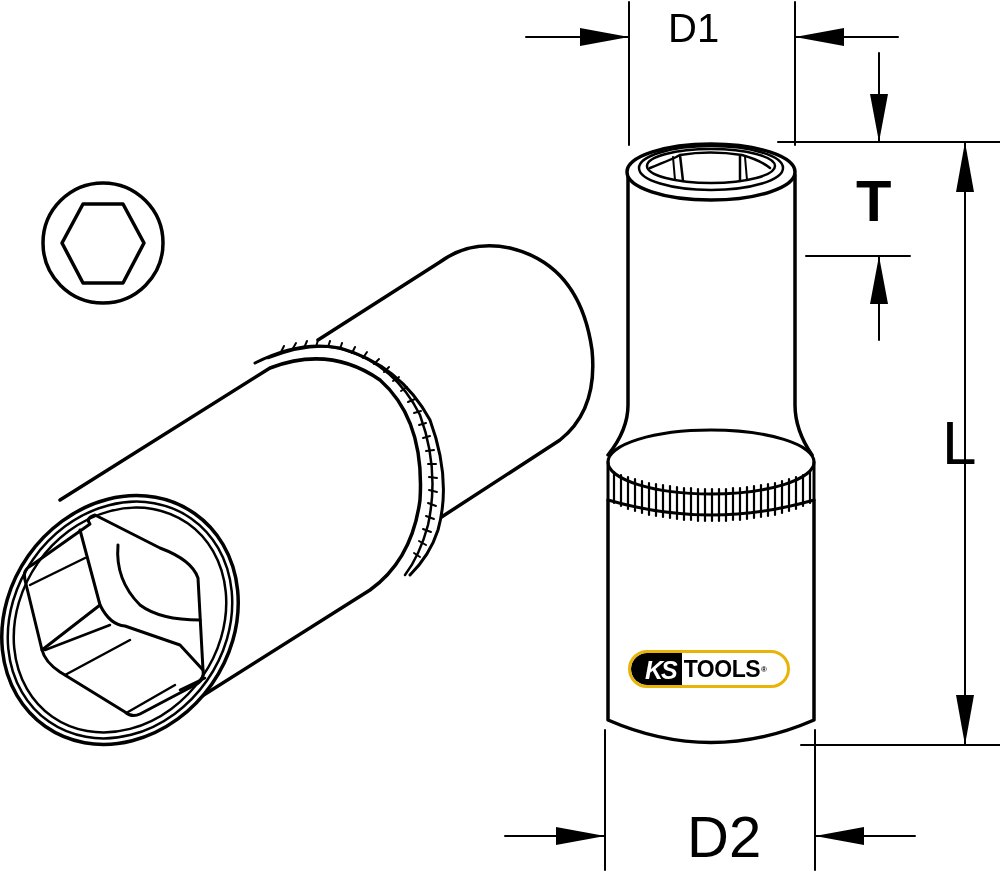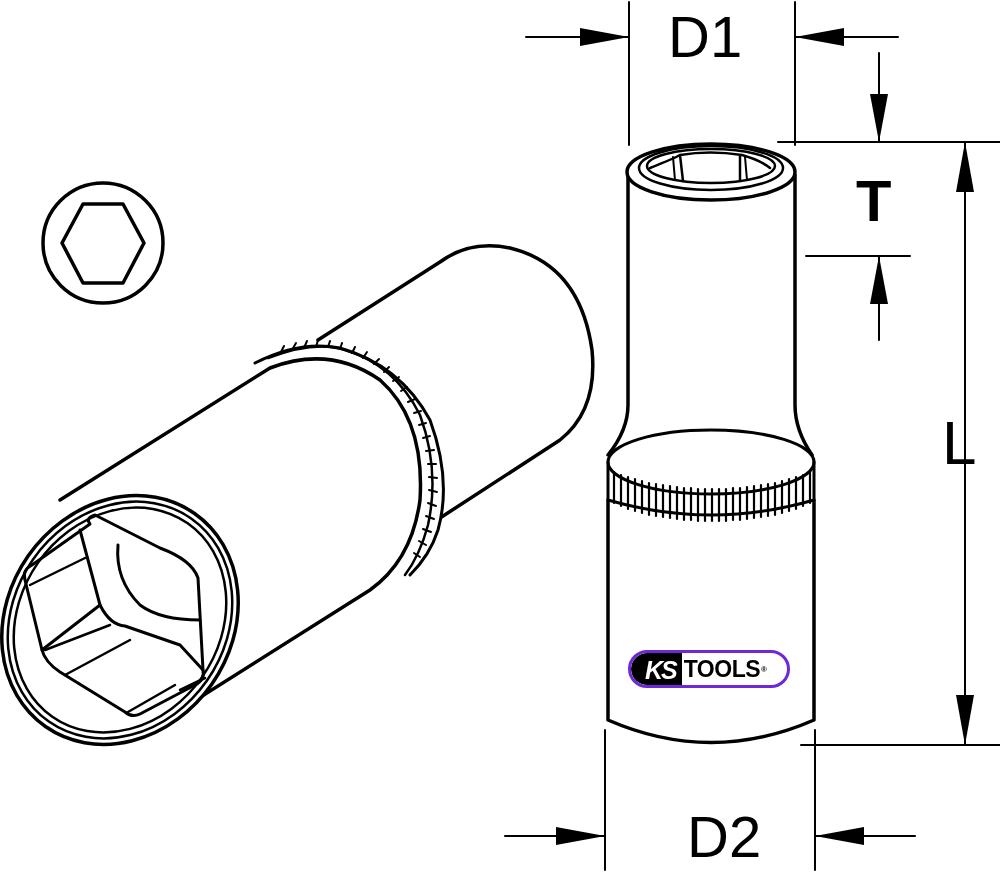--- a/index.html
+++ b/index.html
@@ -1,19 +1,19 @@
 <!DOCTYPE html>
 <html><head>
 <meta charset="utf-8">
 <style>
   html, body { margin: 0; padding: 0; background: #ffffff; }
   body { width: 1000px; height: 891px; position: relative; overflow: hidden; font-family: "Liberation Sans", sans-serif; }
   svg { position: absolute; left: 0; top: 0; }
   .dim-label { position: absolute; font-family: "Liberation Sans", sans-serif; color: #000; line-height: 1; }
-  .logo { position: absolute; left: 628px; top: 650px; width: 162px; height: 38px; border: 3px solid #6d28d9; border-radius: 20px; box-sizing: border-box; display: flex; overflow: hidden; background: #fff; }
+  .logo { position: absolute; left: 628px; top: 650px; width: 162px; height: 38px; border: 3px solid #eab308; border-radius: 20px; box-sizing: border-box; display: flex; overflow: hidden; background: #fff; }
   .logo-ks { background: #000; color: #fff; font-style: italic; font-weight: bold; font-size: 25px; padding: 2px 6px 0 14px; letter-spacing: -2px; display: flex; align-items: center; border-radius: 16px 0 0 16px; }
   .logo-tools { color: #000; font-weight: bold; font-size: 23px; display: flex; align-items: center; padding-left: 2px; letter-spacing: -0.5px; }
   .logo-reg { font-size: 8px; vertical-align: super; margin-left: 1px; }
 </style>
 </head>
 <body>
 
 <svg width="1000" height="891" viewBox="0 0 1000 891" fill="none" stroke="#000" stroke-linecap="round" stroke-linejoin="round">
 
   <g>
@@ -144,21 +144,21 @@
 
     <line x1="605" y1="730" x2="605" y2="870"></line>
     <line x1="815" y1="730" x2="815" y2="870"></line>
     <line x1="505" y1="836" x2="605" y2="836"></line>
     <polygon points="605,836 556,827 556,845" stroke="none"></polygon>
     <line x1="815" y1="836" x2="915" y2="836"></line>
     <polygon points="815,836 864,827 864,845" stroke="none"></polygon>
   </g>
 </svg>
 
-<div class="dim-label" style="left:668px; top:8px; font-size:58px;">D1</div>
+<div class="dim-label" style="left:668px; top:8px; font-size:40px;">D1</div>
 <div class="dim-label" style="left:856px; top:172px; font-size:58px; font-weight:bold;">T</div>
 <div class="dim-label" style="left:942px; top:412px; font-size:62px;">L</div>
 <div class="dim-label" style="left:665px; top:808px; font-size:58px;margin-left:22px;">D2</div>
 
 <div class="logo">
   <span class="logo-ks">KS</span>
   <span class="logo-tools">
       <span>TOOLS</span>
       <span class="logo-reg">®</span>
     </span>

